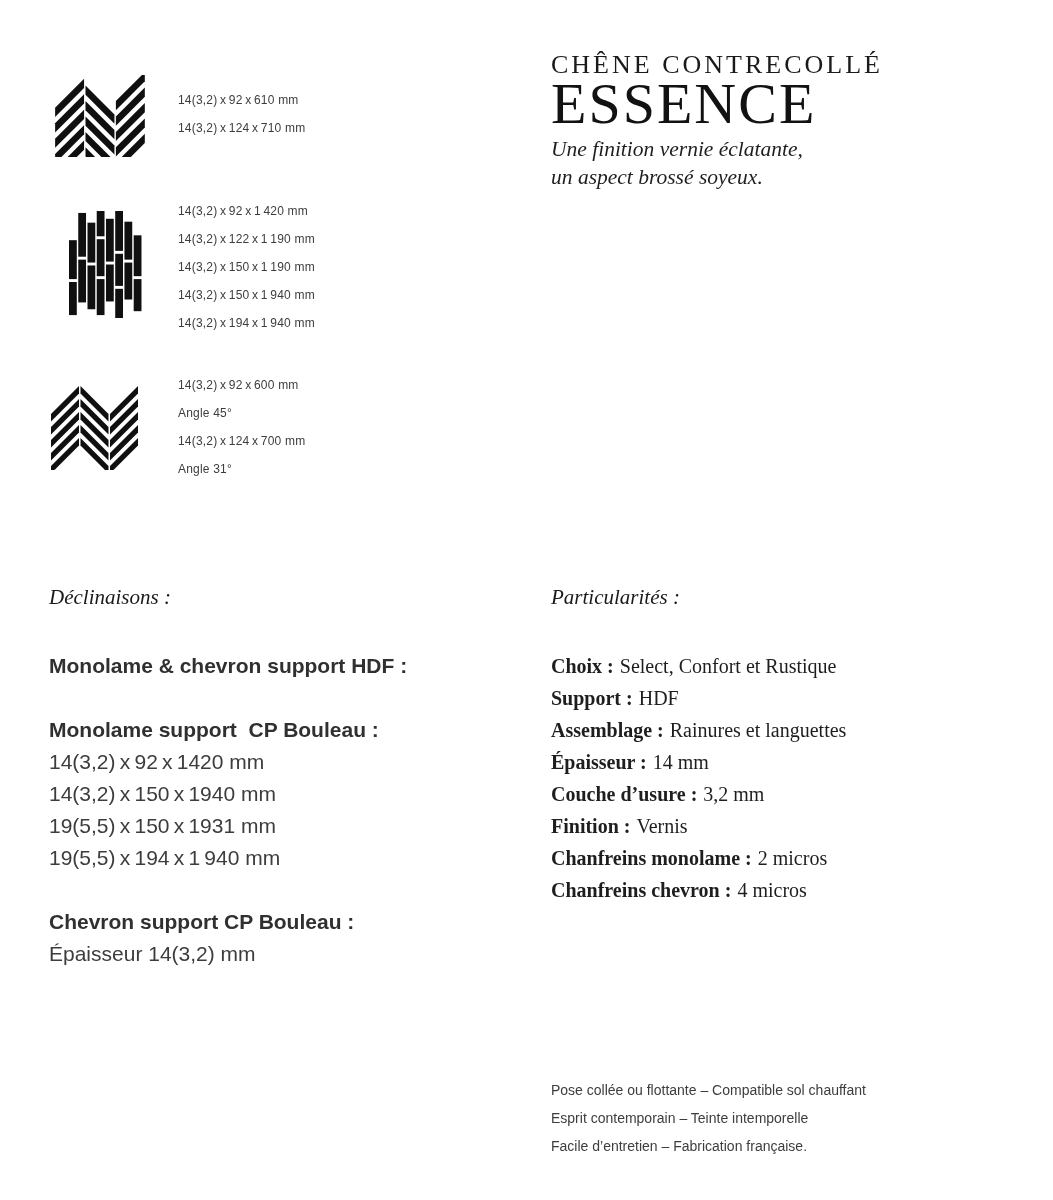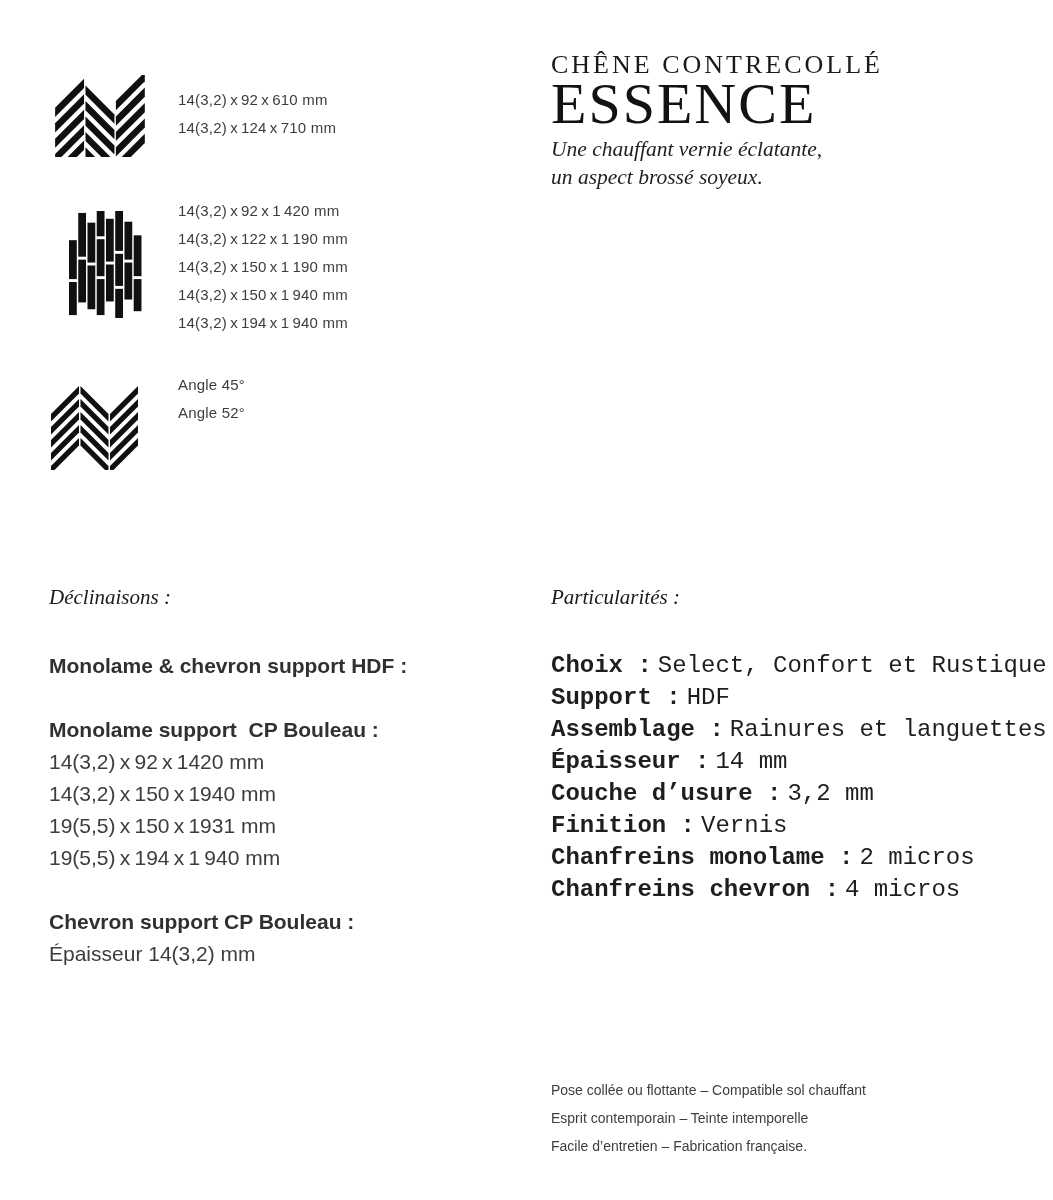--- a/index.html
+++ b/index.html
@@ -3,21 +3,21 @@
 <meta charset="utf-8">
 <style>
   html,body{margin:0;padding:0;background:#ffffff;}
   .page{
     position:relative;width:1053px;height:1200px;background:#ffffff;
     font-family:"Liberation Sans",sans-serif;overflow:hidden;
   }
   .abs{position:absolute;}
   
   .pattern-icon svg{display:block;}
-  .dim-lines{font-size:15px;line-height:28px;color:#3d3d3d;letter-spacing:0.2px;}
+  .dim-lines{font-size:12px;line-height:28px;color:#3d3d3d;letter-spacing:0.2px;}
   
   .overtitle{
     font-family:"Liberation Serif",serif;font-size:26px;letter-spacing:3px;
     color:#1a1a1a;white-space:nowrap;
   }
   .main-title{
     font-family:"Liberation Serif",serif;font-size:58px;letter-spacing:2px;
     color:#121212;line-height:58px;white-space:nowrap;
   }
   .subtitle{
@@ -27,21 +27,21 @@
   
   .section-heading{
     font-family:"Liberation Serif",serif;font-style:italic;font-size:21px;
     color:#1a1a1a;
   }
   
   .decl-body{font-size:21px;line-height:32px;color:#3d3d3d;}
   .decl-group{margin-bottom:32px;}
   .group-title{font-weight:bold;color:#303030;white-space:pre-wrap;}
   
-  .spec-rows{font-family:Liberation Mono, monospace;font-size:24px;line-height:32px;color:#1e1e1e;}
+  .spec-rows{font-family:Liberation Serif, serif;font-size:20px;line-height:32px;color:#1e1e1e;}
   .spec-label{font-weight:bold;margin-right:6px;}
   
   .footer-lines{font-size:14px;line-height:28px;color:#3d3d3d;}
   .icon-fill{fill:#101010;}
 </style>
 </head>
 <body>
 
 <div class="page">
 
@@ -118,28 +118,30 @@
         <polygon points="30.5,53 58.5,81 58.5,88.5 30.5,60.5"></polygon>
         <polygon points="60,29 88,1 88,8.5 60,36.5"></polygon>
         <polygon points="60,42 88,14 88,21.5 60,49.5"></polygon>
         <polygon points="60,55 88,27 88,34.5 60,62.5"></polygon>
         <polygon points="60,68 88,40 88,47.5 60,75.5"></polygon>
         <polygon points="60,81 88,53 88,60.5 60,88.5"></polygon>
       </g>
     </svg>
   </div>
   <div class="abs dim-lines" style="left:178px;top:371px;">
+    <div>14(3,2) x 92 x 600 mm</div>
     <div>Angle 45°</div>
-    <div>Angle 52°</div>
+    <div>14(3,2) x 124 x 700 mm</div>
+    <div>Angle 31°</div>
   </div>
 
   <div class="abs overtitle" style="left:551px;top:50px;">CHÊNE CONTRECOLLÉ</div>
   <div class="abs main-title" style="left:551px;top:75px;">ESSENCE</div>
   <div class="abs subtitle" style="left:551px;top:135px;">
-    <div>Une chauffant vernie éclatante,</div>
+    <div>Une finition vernie éclatante,</div>
     <div>un aspect brossé soyeux.</div>
   </div>
 
   <div class="abs section-heading" style="left:49px;top:585px;">Déclinaisons :</div>
   <div class="abs decl-body" style="left:49px;top:650px;">
     <div class="decl-group">
       <div class="group-title">Monolame &amp; chevron support HDF :</div>
     </div>
     <div class="decl-group">
       <div class="group-title">Monolame support  CP Bouleau :</div>

